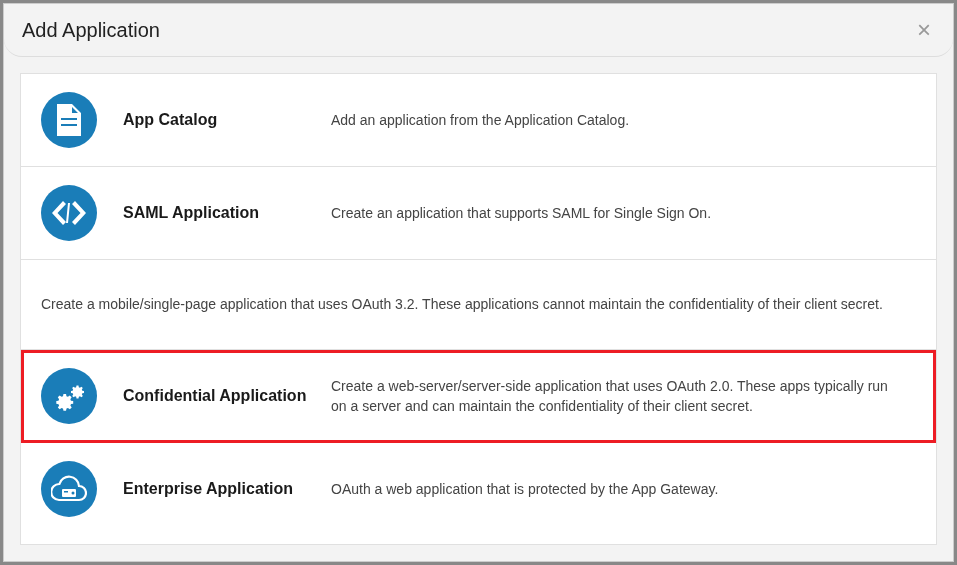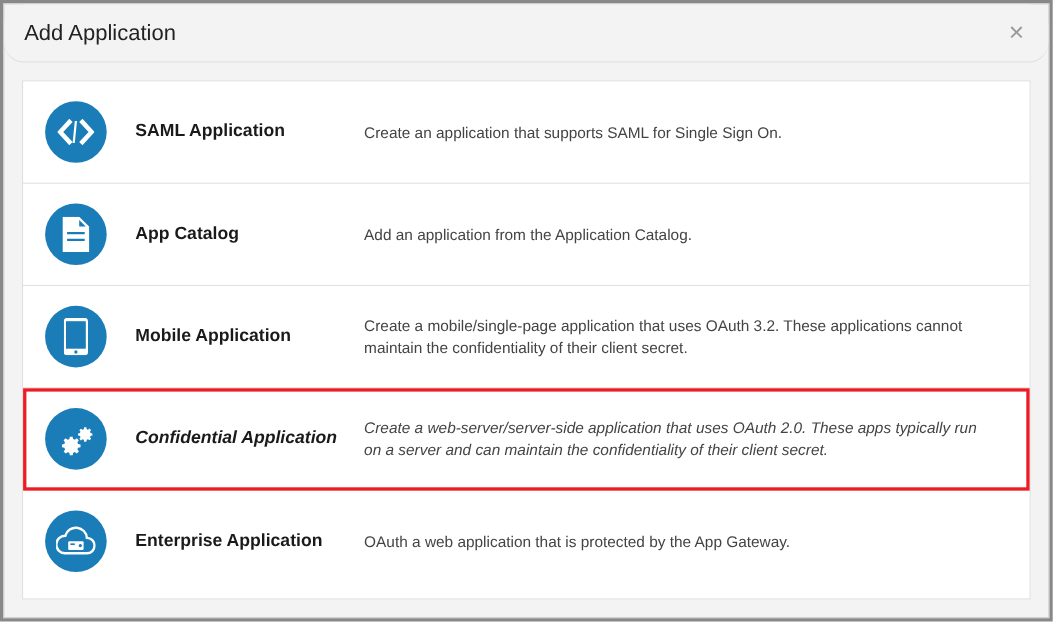--- a/index.html
+++ b/index.html
@@ -63,21 +63,20 @@
       cursor: pointer;
       min-height: 90px;
     }
     .option-row:last-child {
       border-bottom: none;
       justify-content: center;
     }
     .option-row.highlighted {
       outline: 3px solid #ed1c24;
       outline-offset: -3px;
-      font-style: italic;
     }
     .icon-circle {
       width: 56px;
       height: 56px;
       border-radius: 50%;
       background: #1a7db8;
       display: flex;
       align-items: center;
       justify-content: center;
       flex-shrink: 0;
@@ -112,52 +111,42 @@
   <div class="modal-header">
     <div class="modal-title">Add Application</div>
     <button class="close-btn">×</button>
   </div>
   <div class="modal-body">
     <div class="options-container">
 
       <div class="option-row">
         <div class="option-left">
           <div class="icon-circle">
-            <svg width="34" height="24" viewBox="0 0 34 24">
-                <path d="M11 0L0 12l11 12 3-3-8.5-9L14 3l-3-3zm12 0l-3 3 8.5 9L20 21l3 3 11-12L23 0zM18 2h-2l-2 20h2l2-20z"></path>
-              </svg>
-          </div>
-          <div class="option-title">SAML Application</div>
-        </div>
-        <div class="option-desc">Create an application that supports SAML for Single Sign On.</div>
-      </div>
-
-      <div class="option-row">
-        <div class="option-left">
-          <div class="icon-circle">
             <svg width="28" height="32" viewBox="0 0 28 32">
                 <path d="M17 0H2v32h24V9l-9-9zm0 3l6 6h-6V3zM6 14h16v2H6v-2zm0 6h16v2H6v-2z"></path>
               </svg>
           </div>
           <div class="option-title">App Catalog</div>
         </div>
         <div class="option-desc">Add an application from the Application Catalog.</div>
       </div>
 
       <div class="option-row">
         <div class="option-left">
           <div class="icon-circle">
-            <svg width="22" height="34" viewBox="0 0 22 34">
-                <rect x="0" y="0" width="22" height="34" rx="3" fill="#fff"></rect>
-                <rect x="2" y="3" width="18" height="25" fill="#1a7db8"></rect>
-                <circle cx="11" cy="31" r="1.5" fill="#1a7db8"></circle>
+            <svg width="34" height="24" viewBox="0 0 34 24">
+                <path d="M11 0L0 12l11 12 3-3-8.5-9L14 3l-3-3zm12 0l-3 3 8.5 9L20 21l3 3 11-12L23 0zM18 2h-2l-2 20h2l2-20z"></path>
               </svg>
           </div>
-          <div class="option-title">Mobile Application</div>
+          <div class="option-title">SAML Application</div>
         </div>
+        <div class="option-desc">Create an application that supports SAML for Single Sign On.</div>
+      </div>
+
+      <div class="option-row">
         <div class="option-desc">Create a mobile/single-page application that uses OAuth 3.2. These applications cannot maintain the confidentiality of their client secret.</div>
       </div>
 
       <div class="option-row highlighted">
         <div class="option-left">
           <div class="icon-circle">
             <svg width="32" height="32" viewBox="0 0 32 32">
               <g transform="translate(17,4) scale(0.5)">
                 <path d="M16 10a6 6 0 100 12 6 6 0 000-12zm12 8v-4l-3.5-.7a8.6 8.6 0 00-.9-2.2l2-3-2.8-2.8-3 2a8.6 8.6 0 00-2.2-.9L17 3h-4l-.7 3.5a8.6 8.6 0 00-2.2.9l-3-2L4.3 8.2l2 3a8.6 8.6 0 00-.9 2.2L2 14v4l3.5.7c.2.8.5 1.5.9 2.2l-2 3 2.8 2.8 3-2c.7.4 1.4.7 2.2.9L13 29h4l.7-3.5c.8-.2 1.5-.5 2.2-.9l3 2 2.8-2.8-2-3c.4-.7.7-1.4.9-2.2L28 18z"></path>
               </g>

